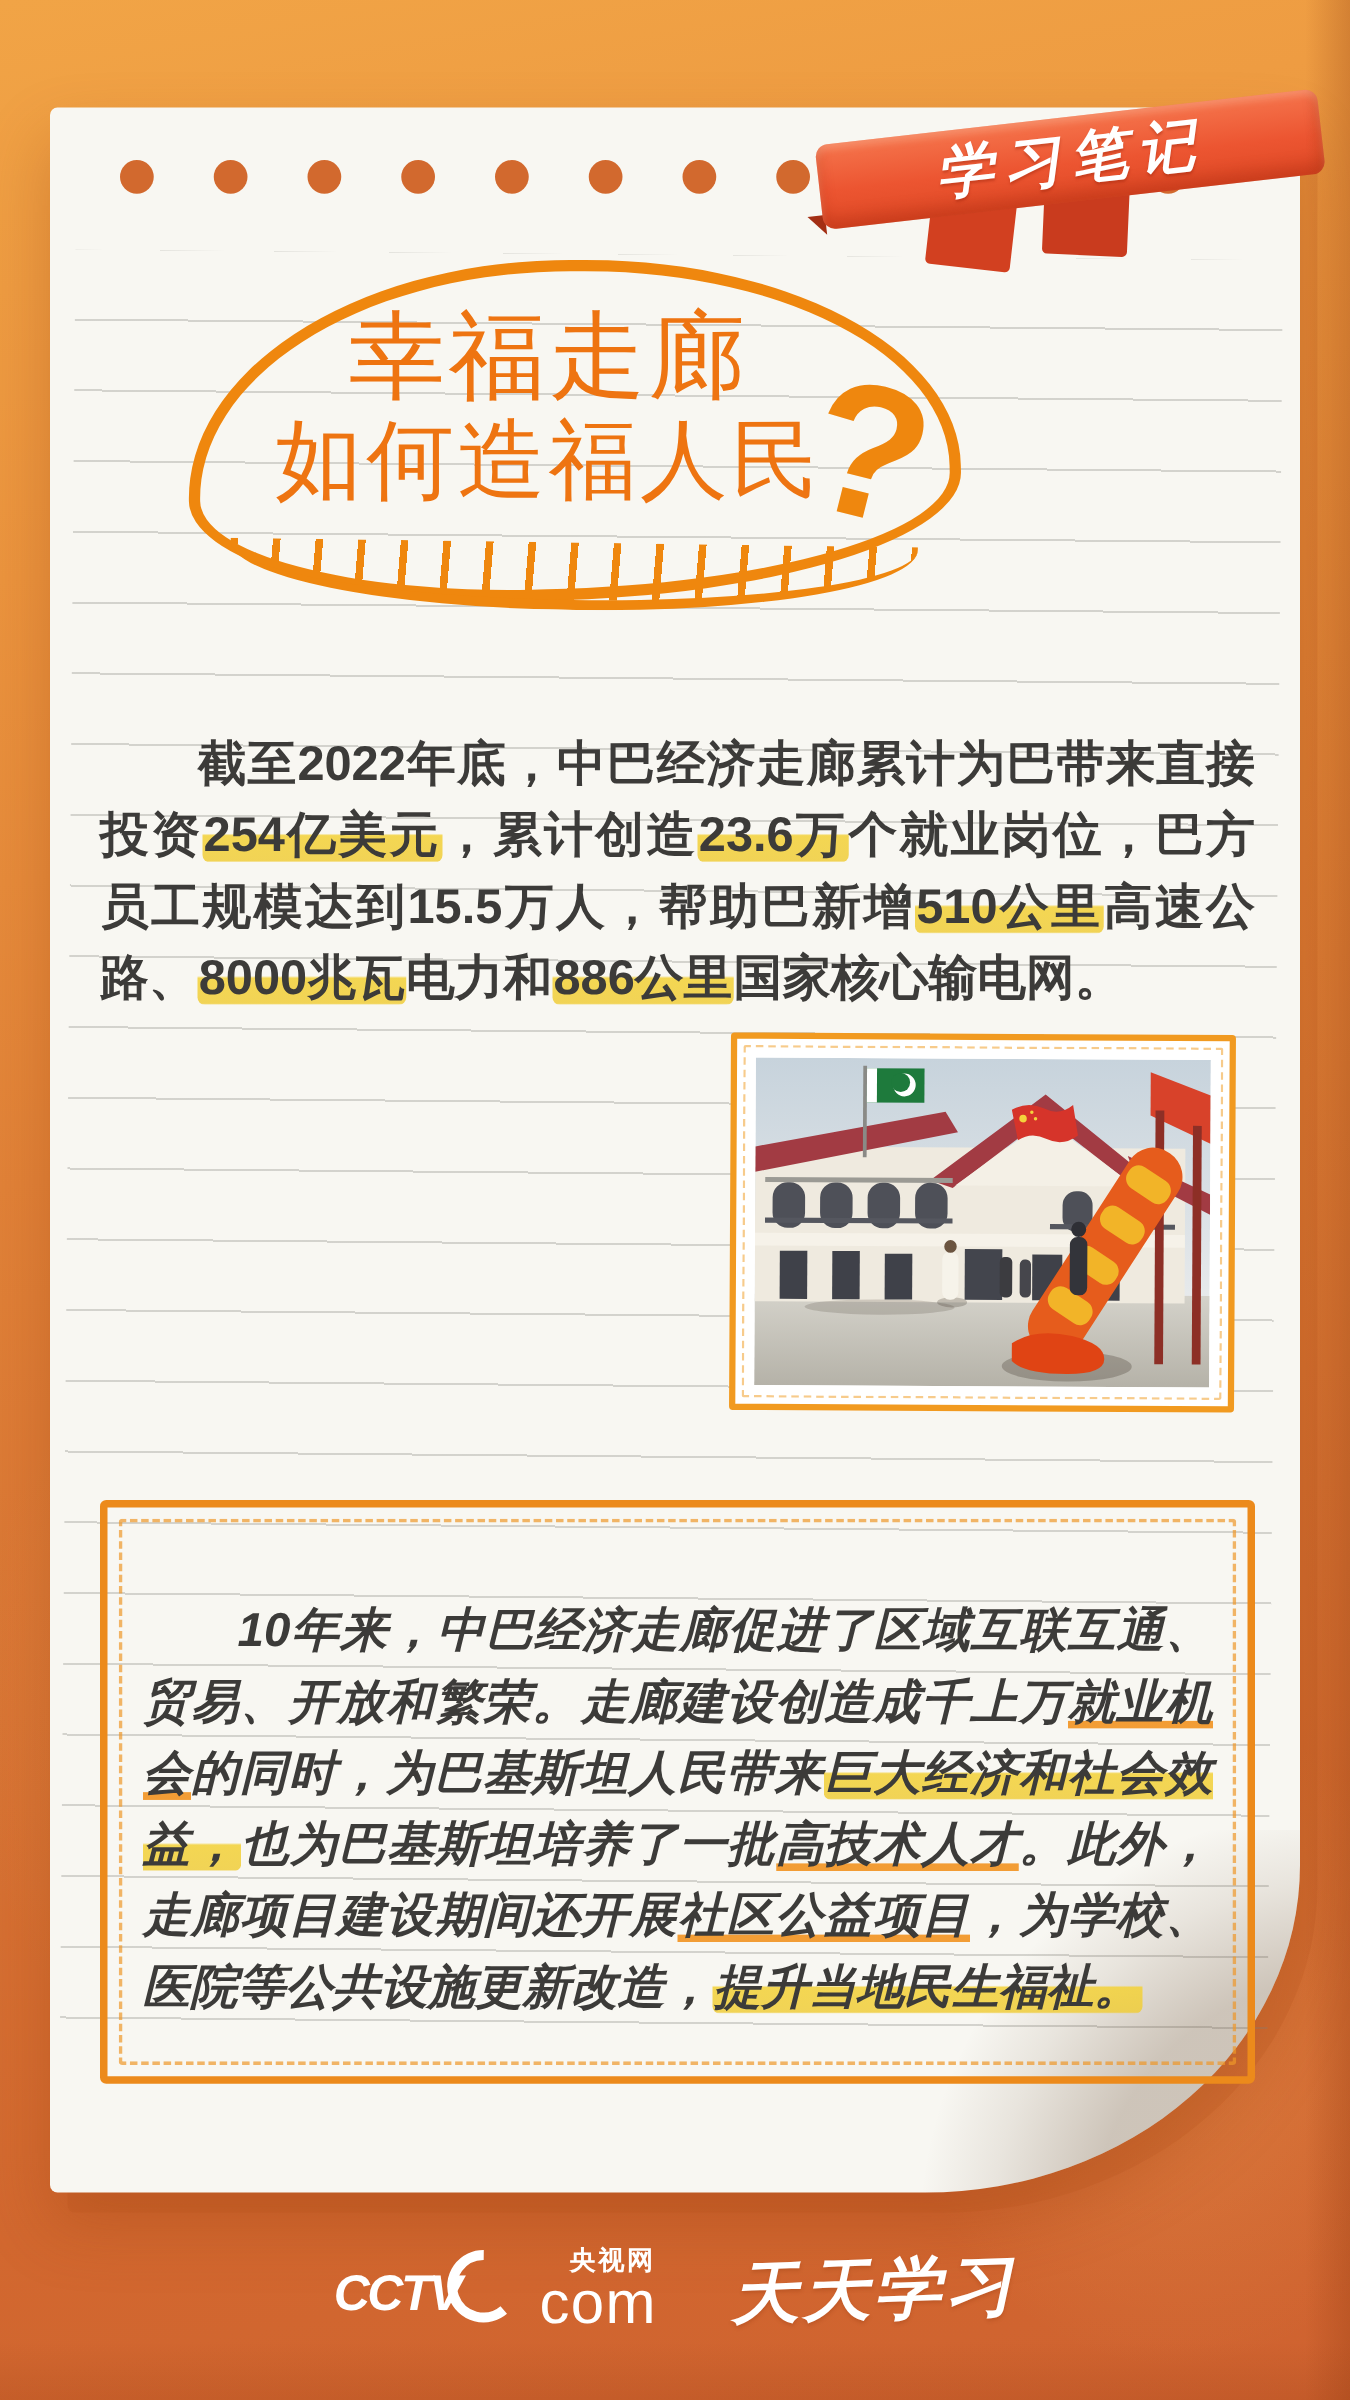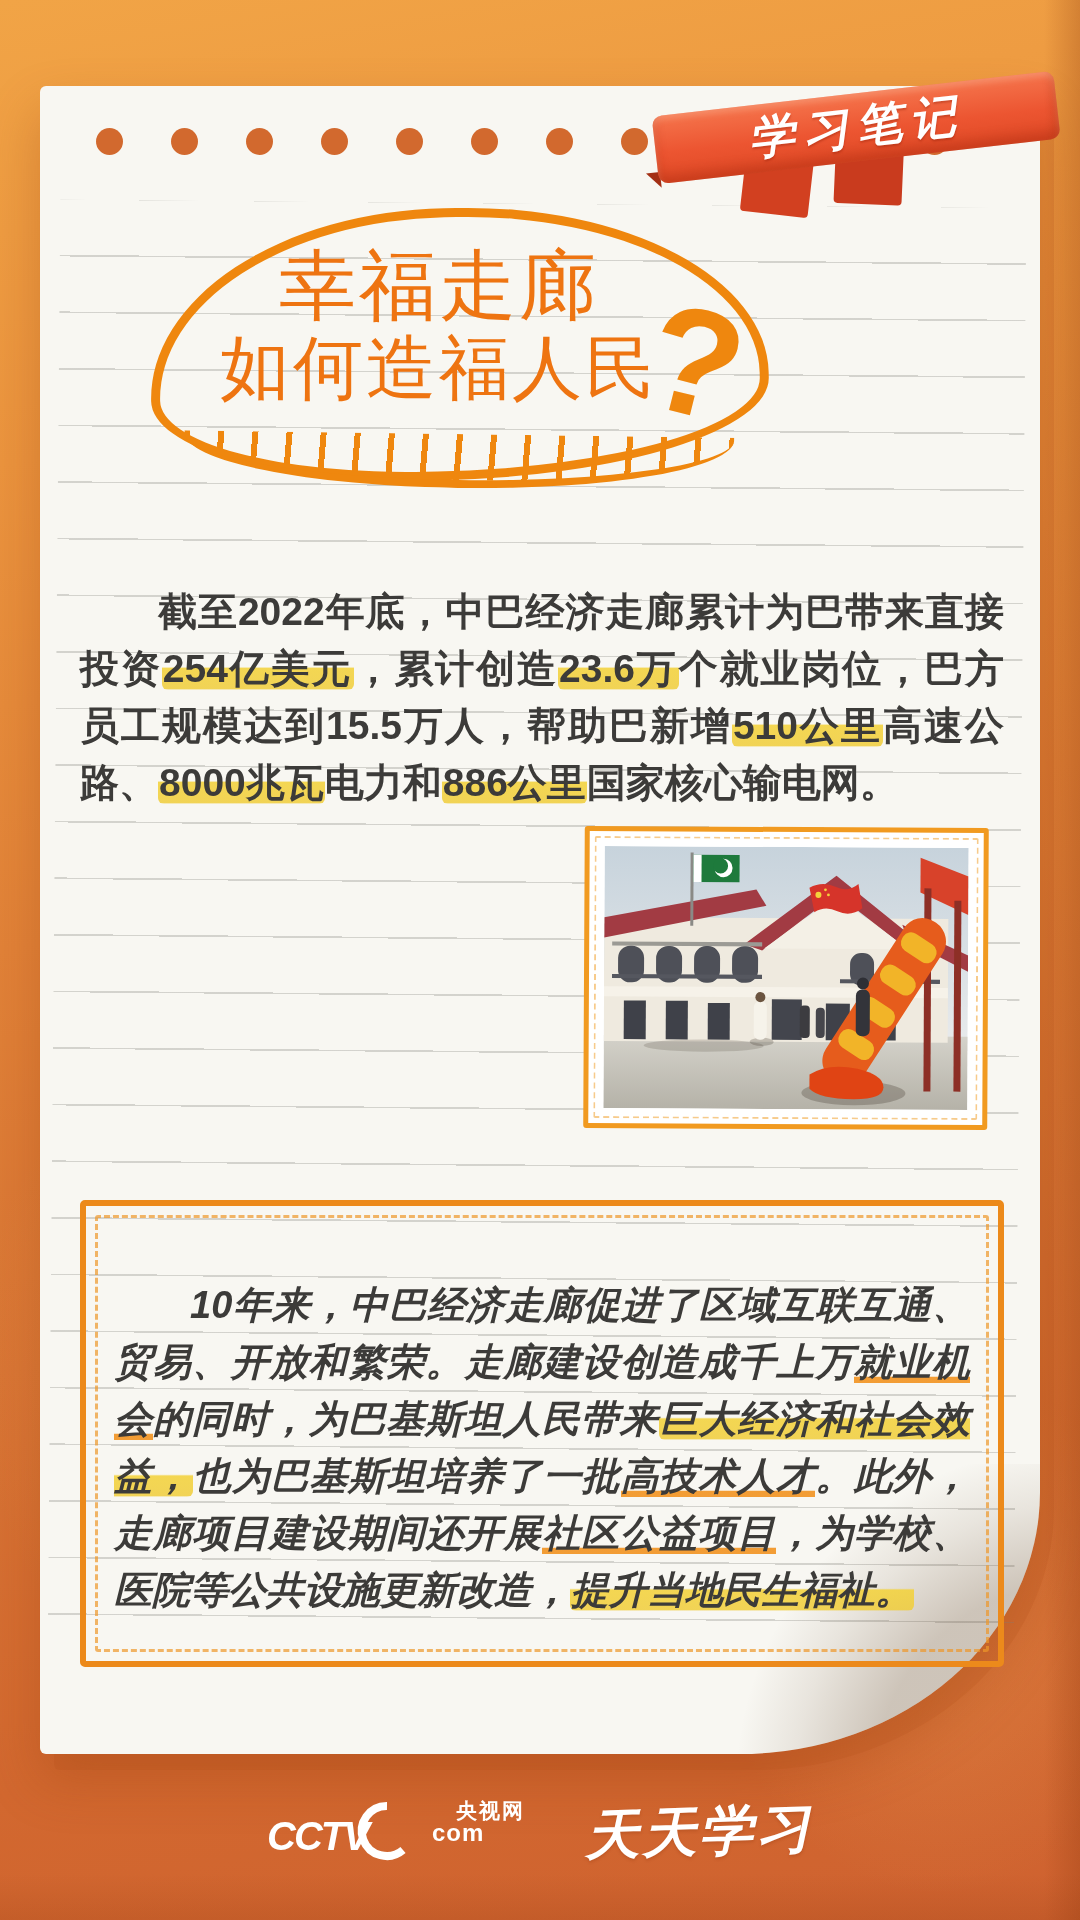--- a/index.html
+++ b/index.html
@@ -71,21 +71,21 @@
   
   .box3{position:absolute;left:80px;top:1200px;width:924px;box-sizing:border-box;
     border:6px solid #ec8a1b;border-radius:5px;padding:71px 28px 42px 28px;font-style:italic;}
   .box3 .inner-dash{position:absolute;inset:9px;border:3px dashed rgba(238,152,42,0.7);border-radius:3px;pointer-events:none;}
 
   
   .footer{position:absolute;left:0;right:0;top:1796px;display:flex;justify-content:center;align-items:center;gap:60px;}
   .cctv-block{display:flex;align-items:flex-start;gap:3px;}
   .cctv-col{display:flex;flex-direction:column;line-height:1;margin-left:-6px;}
   .cctv-site{color:#fff;font-size:21px;letter-spacing:2px;font-weight:700;margin-left:24px;}
-  .cctv-com{color:#fff;font-size:24px;font-weight:700;letter-spacing:1px;}
+  .cctv-com{color:#fff;font-size:48px;font-weight:400;letter-spacing:1px;}
   .ttxx{font-size:54px;color:#fff;font-weight:bold;font-style:italic;letter-spacing:3px;
     font-family:"DejaVu Serif","Liberation Serif",serif;transform:rotate(-2deg);text-shadow:0 2px 3px rgba(140,50,10,0.25);}
 </style>
 </head>
 <body>
 
 <div class="stage">
   <div class="bg-patch one"></div>
   <div class="bg-patch two"></div>
 

